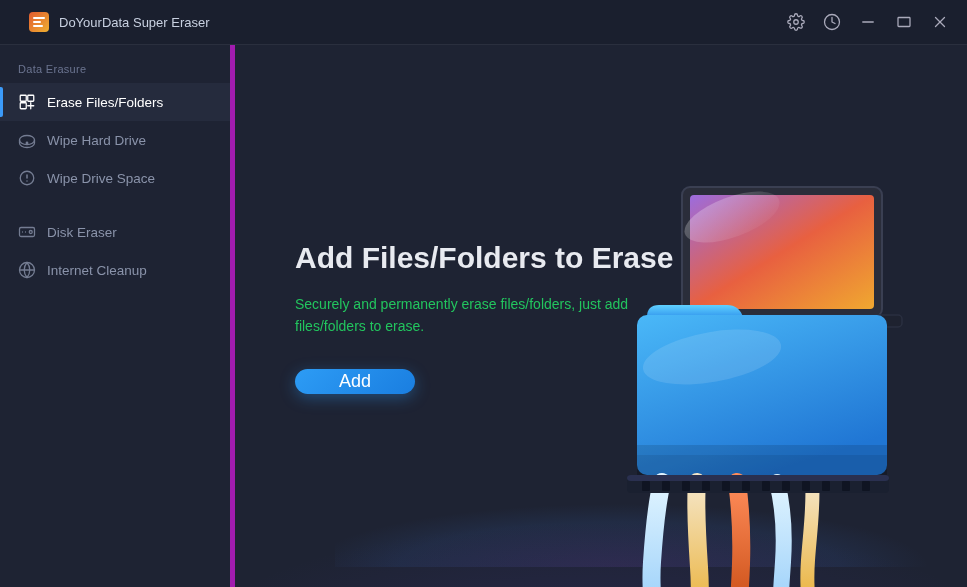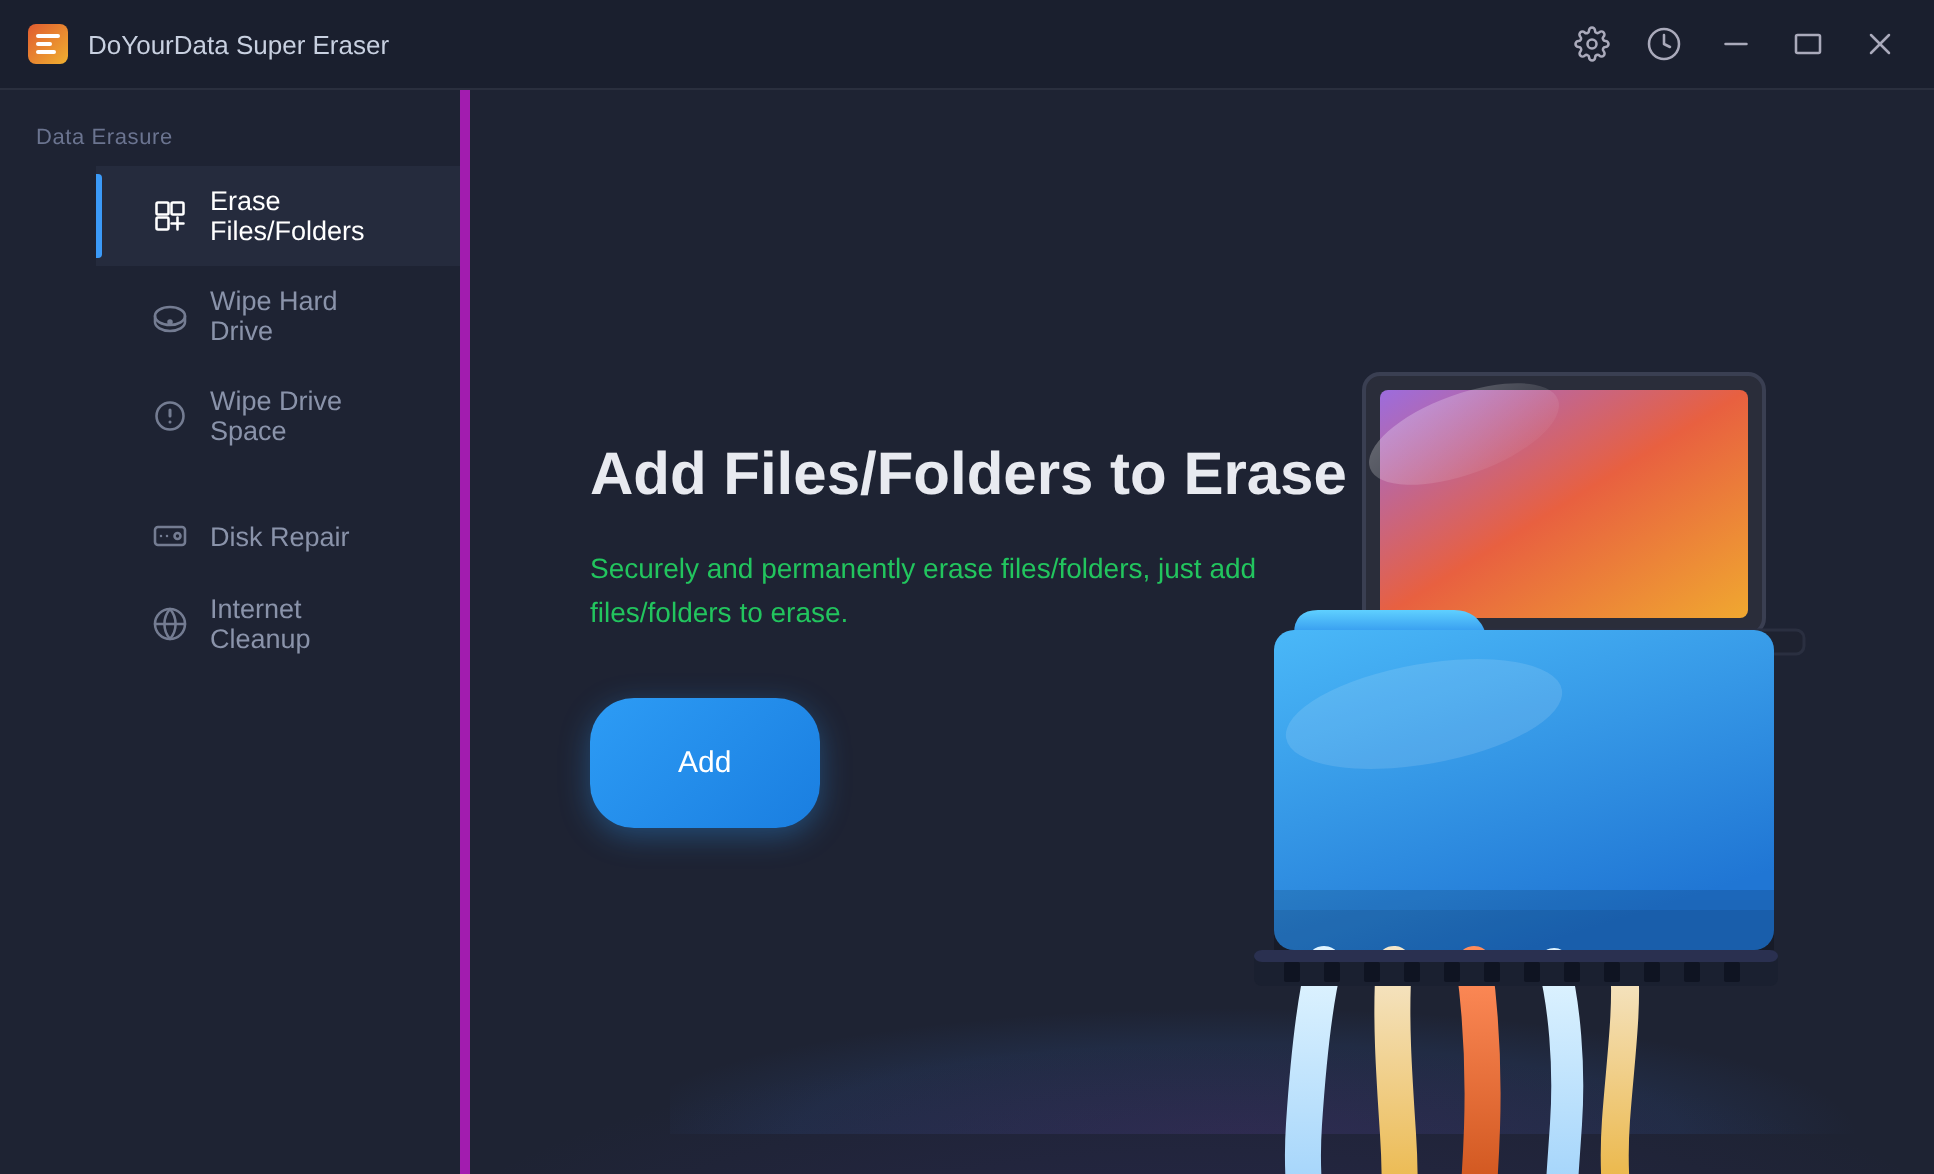--- a/index.html
+++ b/index.html
@@ -12,21 +12,21 @@
       color: #fff;
     }
 
     
     .title-bar {
       height: 45px;
       background: #1a1f2e;
       display: flex;
       align-items: center;
       justify-content: space-between;
-      padding: 0 12px 0 12px;
+      padding: 0 12px 0 27px;
       border-bottom: 1px solid #2a2f3e;
     }
     .title-bar-left {
       display: flex;
       align-items: center;
       gap: 8px;
     }
     .app-logo {
       width: 24px;
       height: 24px;
@@ -72,27 +72,26 @@
       font-size: 11px;
       color: #6b7490;
       text-transform: none;
       padding: 0 18px 8px 18px;
       letter-spacing: 0.3px;
     }
     .sidebar-item {
       display: flex;
       align-items: center;
       gap: 11px;
-      padding: 10px 28px;
+      padding: 10px 18px;
       cursor: pointer;
       color: #8a93aa;
       font-size: 13.5px;
       border-radius: 0;
       position: relative;
-      margin-left: 48px;
     }
     .sidebar-item.active {
       background: #252b3d;
       color: #ffffff;
     }
     .sidebar-item.active::before {
       content: '';
       position: absolute;
       left: 0;
       top: 4px;
@@ -161,23 +160,23 @@
       font-size: 14px;
       color: #22c55e;
       line-height: 1.6;
       margin-bottom: 32px;
       max-width: 340px;
     }
     .add-btn {
       background: linear-gradient(135deg, #2d9cf5, #1a7ee0);
       color: #fff;
       border: none;
-      padding: 24px 44px;
+      padding: 2px 44px;
       border-radius: 22px;
-      font-size: 15px;
+      font-size: 18px;
       font-weight: 500;
       cursor: pointer;
       box-shadow: 0 4px 15px rgba(45,156,245,0.35);
     }
 
     
     .illustration {
       position: absolute;
       right: 30px;
       bottom: 0;
@@ -281,21 +280,21 @@
 
     <div class="sidebar-sep"></div>
 
 
     <div class="sidebar-item">
       <svg class="icon-svg sidebar-icon" viewBox="0 0 24 24">
         <rect x="2" y="6" width="20" height="12" rx="2"></rect>
         <path d="M6 12h.01M10 12h.01"></path>
         <circle cx="17" cy="12" r="2"></circle>
       </svg>
-      <span>Disk Repair</span>
+      <span>Disk Eraser</span>
     </div>
 
 
     <div class="sidebar-item">
       <svg class="icon-svg sidebar-icon" viewBox="0 0 24 24">
         <circle cx="12" cy="12" r="10"></circle>
         <path d="M12 2a15.3 15.3 0 010 20M12 2a15.3 15.3 0 000 20M2 12h20"></path>
       </svg>
       <span>Internet Cleanup</span>
     </div>

